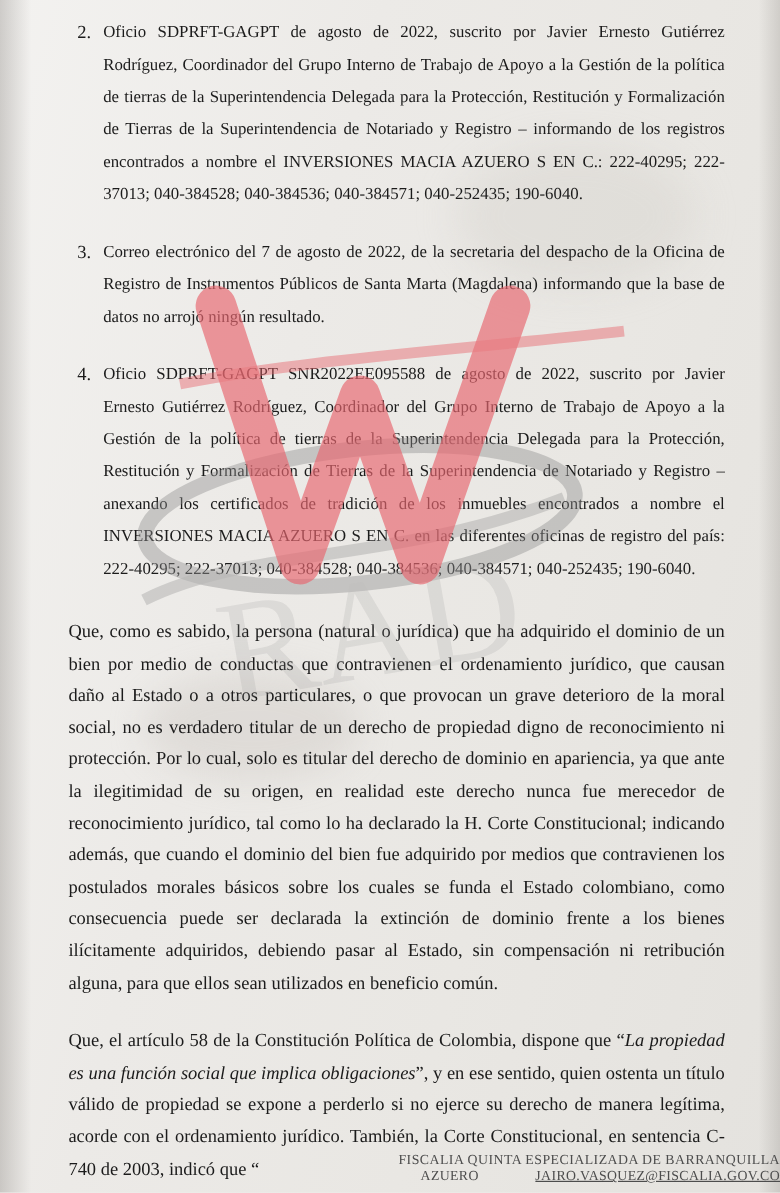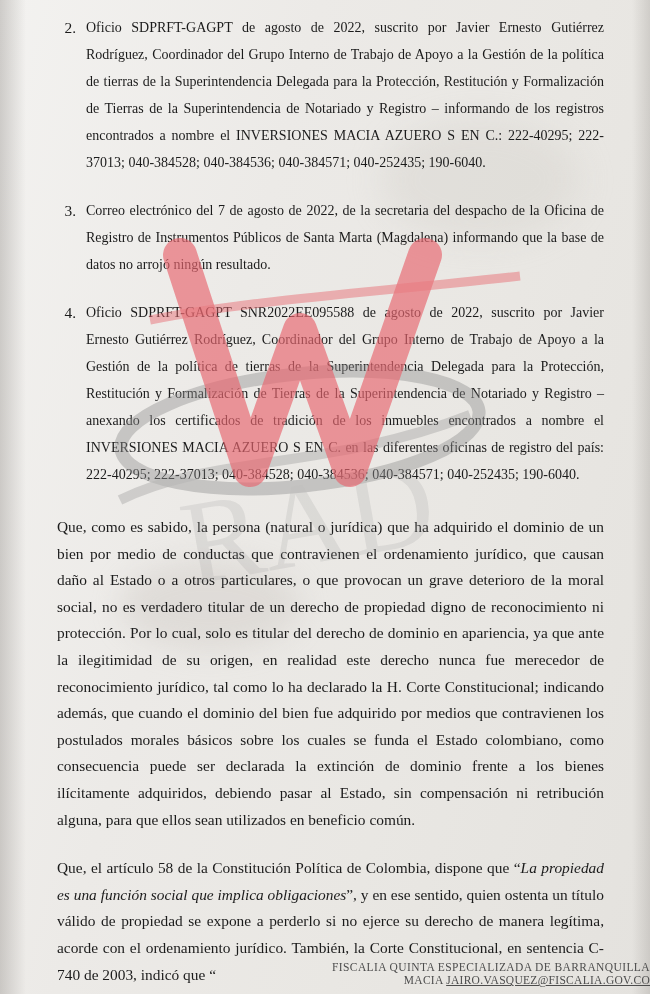--- a/index.html
+++ b/index.html
@@ -110,20 +110,21 @@
     color: #4d4d4d;
   }
   .footer .line2 {
     font-size: 11.5px;
     letter-spacing: 0.3px;
     color: #4d4d4d;
     margin-top: 1px;
   }
   .footer .mail {
     text-decoration: underline;
+    margin-left: 44px;
   }
 
   
   .blotch {
     position: absolute;
     border-radius: 50%;
     pointer-events: none;
     z-index: 1;
   }
 </style>
@@ -166,16 +167,16 @@
       <span class="body">Oficio SDPRFT-GAGPT   SNR2022EE095588 de agosto de 2022, suscrito por Javier Ernesto Gutiérrez Rodríguez, Coordinador del Grupo Interno de Trabajo de Apoyo a la Gestión de la política de tierras de la Superintendencia Delegada para la Protección, Restitución y Formalización de Tierras de la Superintendencia de Notariado y Registro – anexando los certificados de tradición de los inmuebles encontrados a nombre el INVERSIONES MACIA AZUERO S EN C. en las diferentes oficinas de registro del país: 222-40295; 222-37013; 040-384528; 040-384536; 040-384571; 040-252435; 190-6040.</span>
     </li>
   </ol>
 
   <p class="para p-top1">Que, como es sabido, la persona (natural o jurídica) que ha adquirido el dominio de un bien por medio de conductas que contravienen el ordenamiento jurídico, que causan daño al Estado o a otros particulares, o que provocan un grave deterioro de la moral social, no es verdadero titular de un derecho de propiedad digno de reconocimiento ni protección. Por lo cual, solo es titular del derecho de dominio en apariencia, ya que ante la ilegitimidad de su origen, en realidad este derecho nunca fue merecedor de reconocimiento jurídico, tal como lo ha declarado la H. Corte Constitucional; indicando además, que cuando el dominio del bien fue adquirido por medios que contravienen los postulados morales básicos sobre los cuales se funda el Estado colombiano, como consecuencia puede ser declarada la extinción de dominio frente a los bienes ilícitamente adquiridos, debiendo pasar al Estado, sin compensación ni retribución alguna, para que ellos sean utilizados en beneficio común.</p>
 
   <p class="para"><span>Que, el artículo 58 de la Constitución Política de Colombia, dispone que “</span><em>La propiedad es una función social que implica obligaciones</em><span>”, y en ese sentido, quien ostenta un título válido de propiedad se expone a perderlo si no ejerce su derecho de manera legítima, acorde con el ordenamiento jurídico. También, la Corte Constitucional, en sentencia C-740 de 2003, indicó que “</span></p>
 
   <div class="footer">
     <div class="line1">FISCALIA QUINTA ESPECIALIZADA DE BARRANQUILLA</div>
-    <div class="line2"><span>MACIA </span><span class="mail">JAIRO.VASQUEZ@FISCALIA.GOV.CO</span></div>
+    <div class="line2"><span>AZUERO </span><span class="mail">JAIRO.VASQUEZ@FISCALIA.GOV.CO</span></div>
   </div>
 
 </div>
 
 </body></html>

